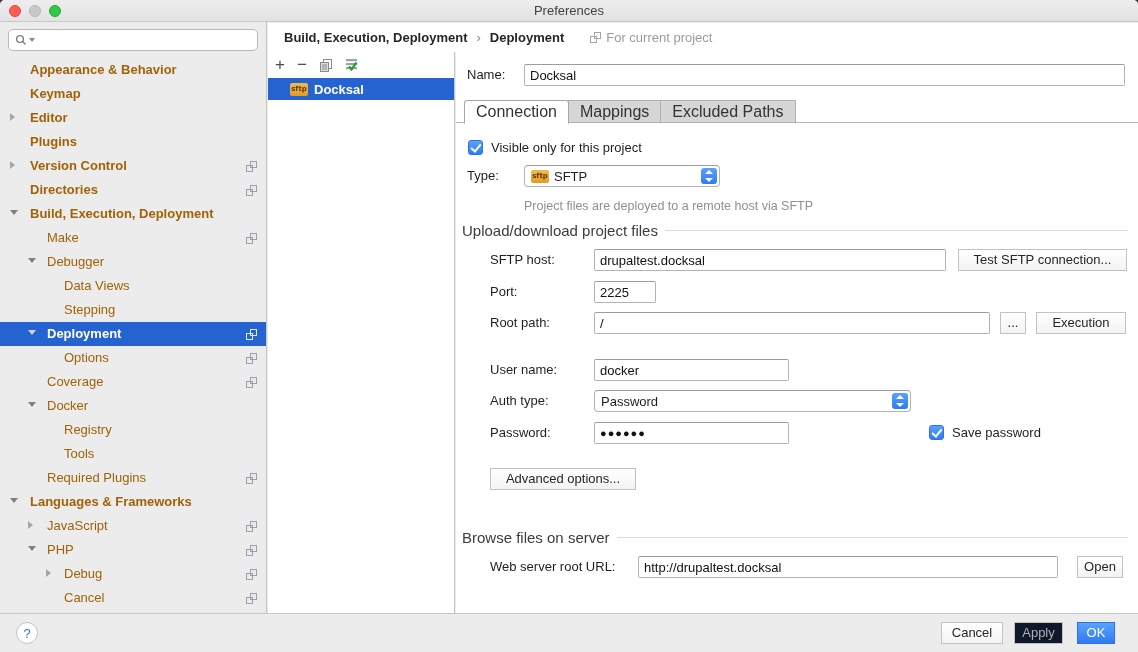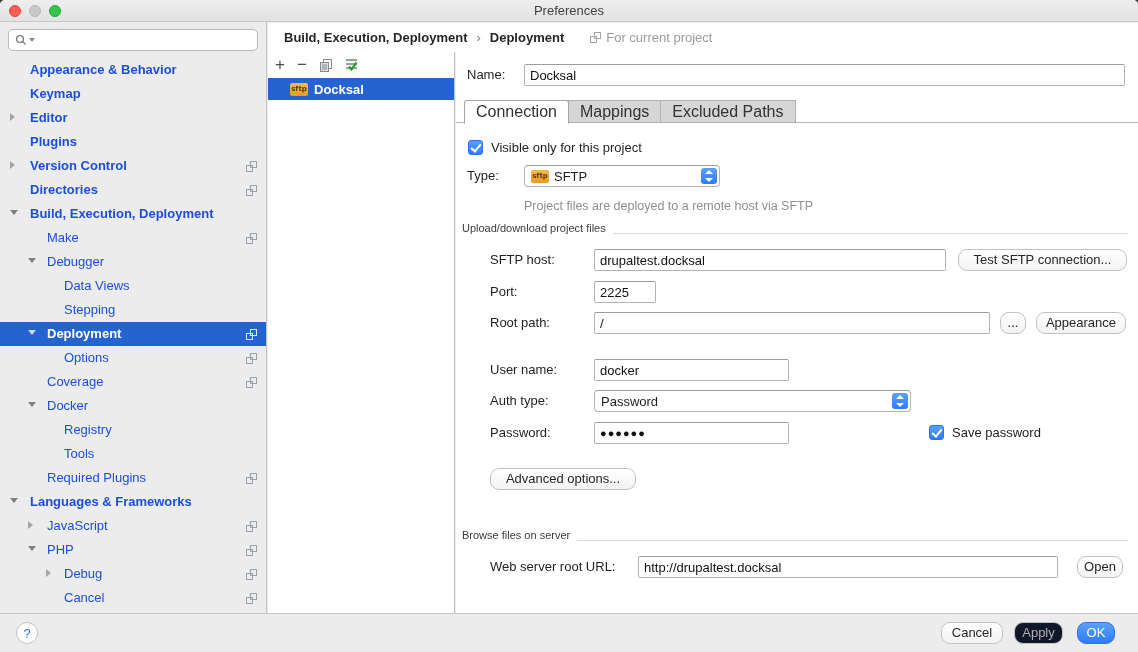--- a/index.html
+++ b/index.html
@@ -25,21 +25,21 @@
   .search svg { flex:0 0 auto; }
   .search .caret { width:0; height:0; border-left:3px solid transparent; border-right:3px solid transparent;
                    border-top:4px solid #8a8a8a; margin-left:2px; }
   .search input { border:none; outline:none; flex:1; min-width:0; font-size:12px; background:transparent; margin-left:4px; }
   .tree { position:absolute; left:0; top:36px; right:0; bottom:0; overflow:hidden; }
   .tree-row { position:relative; height:24px; line-height:24px; }
   .tree-row .tri { position:absolute; top:8px; }
   .tree-row.lvl1 .tri { left:10px; } .tree-row.lvl1 .tlabel { padding-left:30px; }
   .tree-row.lvl2 .tri { left:28px; } .tree-row.lvl2 .tlabel { padding-left:47px; }
   .tree-row.lvl3 .tri { left:46px; } .tree-row.lvl3 .tlabel { padding-left:64px; }
-  .tlabel { display:block; color:#1d4ed8; white-space:nowrap; }
+  .tlabel { display:block; color:#a16207; white-space:nowrap; }
   .tlabel.bold { font-weight:bold; }
   .tri-down { width:0; height:0; border-left:4px solid transparent; border-right:4px solid transparent; border-top:5px solid #7f7f7f; }
   .tri-right{ width:0; height:0; border-top:4px solid transparent; border-bottom:4px solid transparent; border-left:5px solid #a6a6a6; margin-top:-1px;}
   .tree-row.selected { background:#2563d0; }
   .tree-row.selected .tlabel { color:#fff; font-weight:bold; }
   .tree-row.selected .tri-down { border-top-color:rgba(255,255,255,.75); }
 
   
   .dup { position:relative; width:11px; height:11px; display:inline-block; }
   .dup i { position:absolute; width:7px; height:7px; border:1px solid #98a2ac; display:block; }
@@ -69,39 +69,39 @@
                 background:linear-gradient(#f2bb4d,#e79a26); color:#5c3a00; font-size:7px; font-weight:bold;
                 line-height:13px; text-align:center; font-family:"DejaVu Sans", sans-serif; }
 
   
   .mainpanel { position:absolute; left:456px; top:52px; width:682px; height:561px; background:#fff; }
   .row { position:absolute; left:0; right:0; height:22px; }
   .lbl { position:absolute; line-height:22px; color:#1f1f1f; white-space:nowrap; }
   .inp { position:absolute; height:22px; border:1px solid #b3b3b3; border-top-color:#9d9d9d; border-radius:2px;
          padding:0 5px; font-size:13px; font-family:"Liberation Sans", sans-serif; color:#111; background:#fff; }
   .inp.pw { letter-spacing:1px; font-size:11px; }
-  .btn { position:absolute; height:22px; border:1px solid #c2c2c2; border-radius:9px;
+  .btn { position:absolute; height:22px; border:1px solid #c2c2c2; border-radius:0;
          background:linear-gradient(#ffffff,#f3f3f3); font-size:13px; color:#262626; text-align:center;
          font-family:"Liberation Sans", sans-serif; line-height:20px; }
   .btn.disabled { color:#b0b0b0; background:#0f172a; }
   .btn.primary { background:linear-gradient(#5ba2f9,#2e7bf6); border-color:#2d73e8; color:#fff; }
   .sel { position:absolute; height:22px; background:#fff; border:1px solid #b3b3b3; border-top-color:#9d9d9d;
          border-radius:4px; display:flex; align-items:center; gap:5px; padding:0 22px 0 6px; }
   .stepper { position:absolute; top:2px; right:2px; width:16px; height:16px; border-radius:3px;
              background:linear-gradient(#5aa2fa,#2d7bf6); }
   .stepper::before { content:""; position:absolute; left:4px; top:2px; border-left:4px solid transparent;
                      border-right:4px solid transparent; border-bottom:4px solid #fff; }
   .stepper::after  { content:""; position:absolute; left:4px; bottom:2px; border-left:4px solid transparent;
                      border-right:4px solid transparent; border-top:4px solid #fff; }
   .cb { position:absolute; top:3px; width:15px; height:15px; border-radius:3px;
         background:linear-gradient(#58a1fa,#2e7cf7); border:1px solid #2d73e8; }
   .cb::after { content:""; position:absolute; left:4px; top:1px; width:4px; height:8px;
                border:solid #fff; border-width:0 2px 2px 0; transform:rotate(40deg); }
   .hint { position:absolute; color:#8f8f8f; font-size:12.5px; line-height:16px; }
-  .sec { position:absolute; left:6px; right:10px; display:flex; align-items:flex-end; font-size:11px; color:#3c3c3c; }
+  .sec { position:absolute; left:6px; right:10px; display:flex; align-items:center; font-size:15px; color:#3c3c3c; }
   .sec::after { content:""; flex:1; height:1px; background:#dadada; margin-left:7px; }
 
   
   .tabstrip { position:absolute; left:0; right:0; top:47px; height:24px; border-bottom:1px solid #b4b4b4;
               padding-left:8px; }
   .tabs { display:flex; height:24px; align-items:flex-end; }
   .tab { height:23px; line-height:22px; padding:0 11px; font-size:16px; color:#333; background:#d6d6d6;
          border:1px solid #b0b0b0; margin-right:-1px; }
   .tab.active { background:#fff; border-color:#a6a6a6; border-bottom:1px solid #fff; height:24px;
                 margin-bottom:-1px; border-radius:3px 3px 0 0; position:relative; z-index:2; }
@@ -344,21 +344,21 @@
 
     <div class="row" style="top:229px">
       <span class="lbl" style="left:34px">Port:</span>
       <input class="inp" style="left: 138px; width: 62px;" value="2225">
     </div>
 
     <div class="row" style="top:260px">
       <span class="lbl" style="left:34px">Root path:</span>
       <input class="inp" style="left: 138px; width: 396px;" value="/">
       <button class="btn" style="left:544px;width:26px">...</button>
-      <button class="btn" style="left:580px;width:90px">Appearance</button>
+      <button class="btn" style="left:580px;width:90px">Execution</button>
     </div>
 
     <div class="row" style="top:307px">
       <span class="lbl" style="left:34px">User name:</span>
       <input class="inp" style="left: 138px; width: 195px;" value="docker">
     </div>
 
     <div class="row" style="top:338px">
       <span class="lbl" style="left:34px">Auth type:</span>
       <div class="sel" style="left:138px;width:317px">

